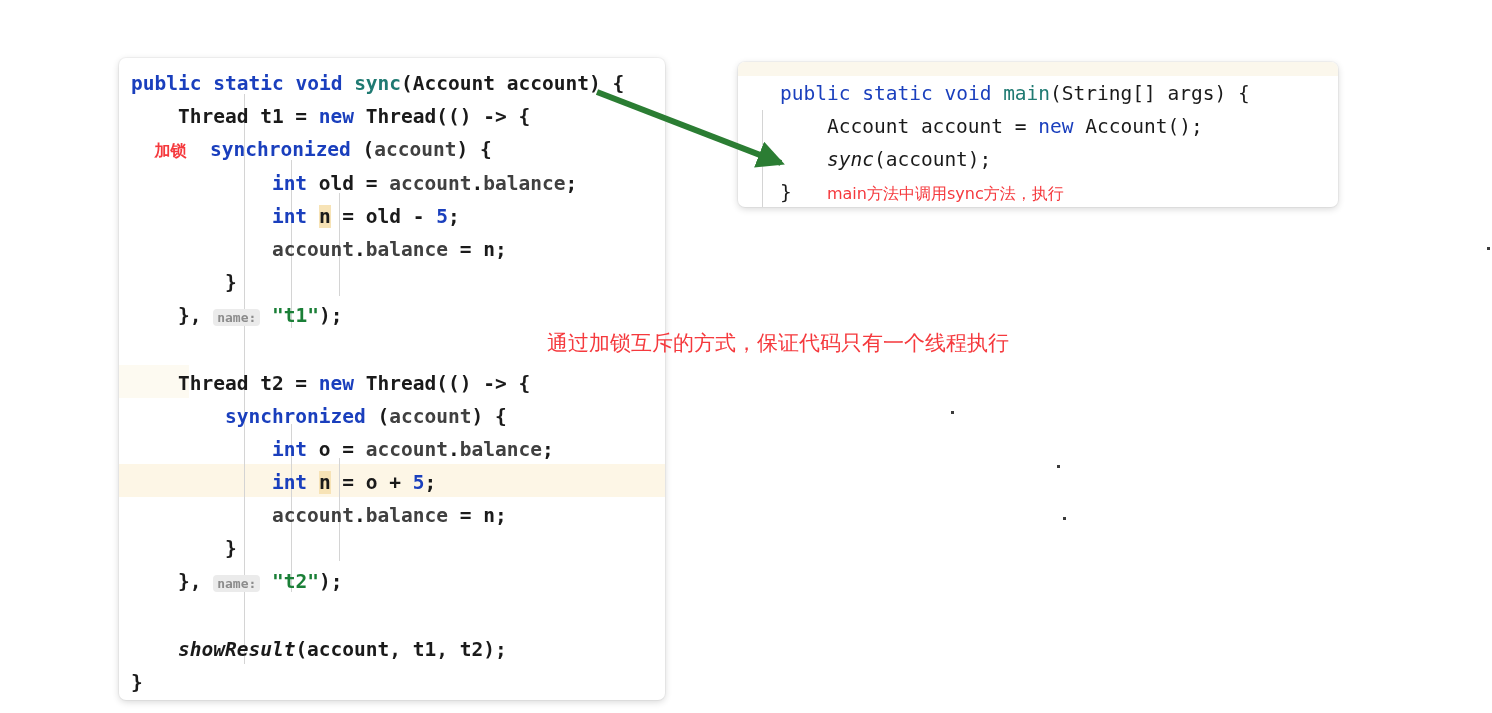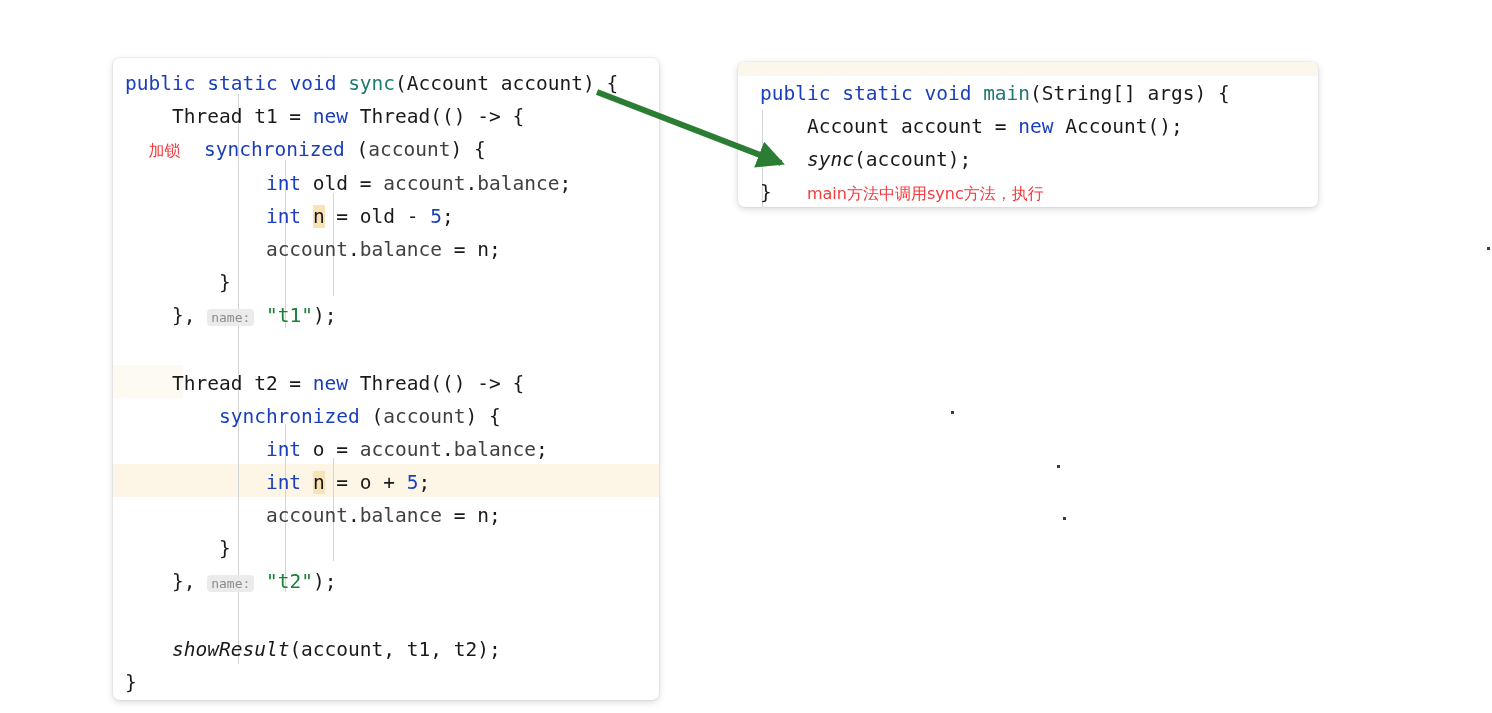--- a/index.html
+++ b/index.html
@@ -16,22 +16,22 @@
   }
 
   
   .panel {
     position: absolute;
     background: #ffffff;
     border-radius: 7px;
     box-shadow: 0 2px 7px rgba(0,0,0,0.16), 0 0 0 1px rgba(0,0,0,0.035);
     overflow: hidden;
   }
-  #panel-left  { left: 113px; top: 58px;  width: 546px; height: 642px; }
-  #panel-right { left: 738px; top: 62px;  width: 580px; height: 145px; }
+  #panel-left  { left: 119px; top: 58px;  width: 546px; height: 642px; font-weight: bold; }
+  #panel-right { left: 738px; top: 62px;  width: 580px; height: 145px; padding-left: 20px; }
 
   .code {
     position: relative;
     font-family: "DejaVu Sans Mono", monospace;
     font-size: 19.5px;
     line-height: 33px;
     color: #1a1a1a;
     white-space: pre;
     z-index: 2;
   }
@@ -142,18 +142,19 @@
 <svg id="arrow" width="1492" height="713">
   <defs>
     <marker id="ah" viewBox="0 0 10 10" refX="8.5" refY="5" markerWidth="4.6" markerHeight="4.6" orient="auto-start-reverse">
       <path d="M 0 0 L 10 5 L 0 10 z" fill="#2b7d33"></path>
     </marker>
   </defs>
   <line x1="597" y1="92" x2="781" y2="163" stroke="#2b7d33" stroke-width="6" marker-end="url(#ah)"></line>
 </svg>
 
 <div class="cn-note" style="left:547px; top:268px;">
+  <div>通过加锁互斥的方式，保证代码只有一个线程执行</div>
 </div>
 
 <div class="speck" style="left:951px; top:411px;"></div>
 <div class="speck" style="left:1057px; top:465px;"></div>
 <div class="speck" style="left:1063px; top:517px;"></div>
 <div class="speck" style="left:1487px; top:247px;"></div>
 
 </body></html>

